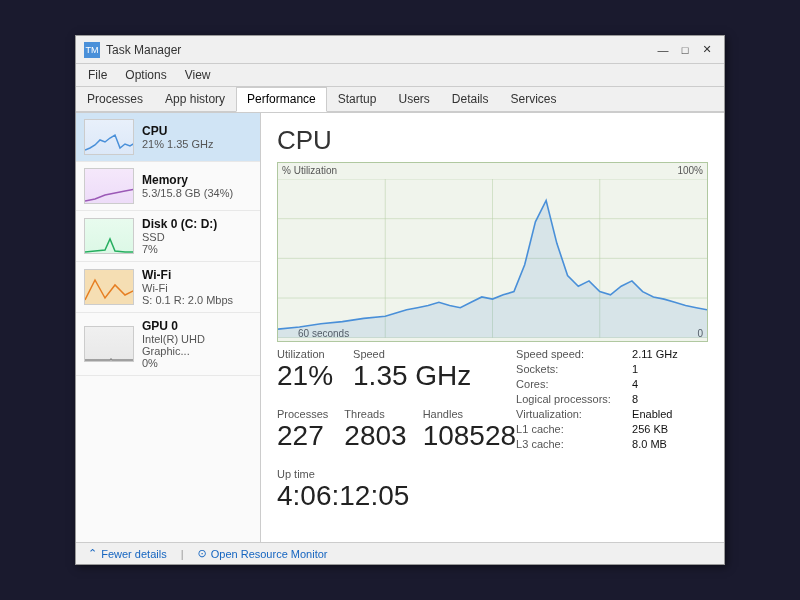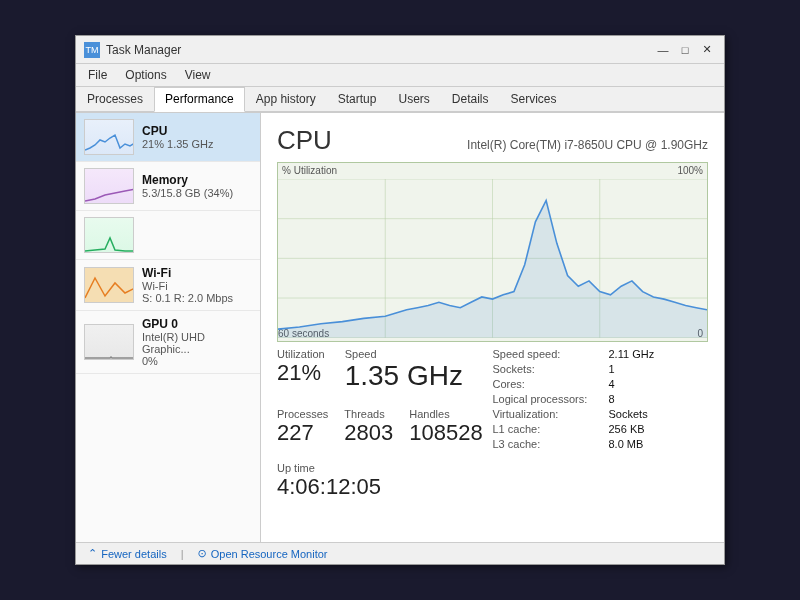--- a/index.html
+++ b/index.html
@@ -173,21 +173,21 @@
     .chart-label-pct {
       position: absolute;
       top: 2px;
       right: 4px;
       font-size: 10px;
       color: #555;
     }
     .chart-label-bottom-left {
       position: absolute;
       bottom: 2px;
-      left: 0;
+      left: 20px;
       font-size: 10px;
       color: #555;
     }
     .chart-label-bottom-right {
       position: absolute;
       bottom: 2px;
       right: 4px;
       font-size: 10px;
       color: #555;
     }
@@ -204,21 +204,21 @@
       grid-template-columns: 1fr 1fr;
       gap: 0;
       font-size: 12px;
     }
     .stats-left { }
     .stats-right { }
     .stat-row {
       margin-bottom: 8px;
     }
     .stat-label { color: #555; font-size: 11px; }
-    .stat-value { font-size: 22px; font-weight: 300; color: #222; }
+    .stat-value { font-size: 28px; font-weight: 300; color: #222; }
     .stat-value-large { font-size: 28px; }
     .info-table { font-size: 11px; }
     .info-row {
       display: flex;
       gap: 6px;
       margin-bottom: 3px;
     }
     .info-key { color: #555; min-width: 110px; }
     .info-val { color: #111; font-weight: 500; }
     .bottom-bar {
@@ -264,22 +264,22 @@
   </div>
 
   <div class="menu-bar">
     <span class="menu-item">File</span>
     <span class="menu-item">Options</span>
     <span class="menu-item">View</span>
   </div>
 
   <div class="tab-bar">
     <div class="tab">Processes</div>
+    <div class="tab">App history</div>
     <div class="tab active">Performance</div>
-    <div class="tab">App history</div>
     <div class="tab">Startup</div>
     <div class="tab">Users</div>
     <div class="tab">Details</div>
     <div class="tab">Services</div>
   </div>
 
   <div class="content">
 
     <div class="sidebar">
 
@@ -305,20 +305,25 @@
           <div class="sidebar-name">Memory</div>
           <div class="sidebar-detail">5.3/15.8 GB (34%)</div>
         </div>
       </div>
 
       <div class="sidebar-item">
         <div class="sidebar-thumb disk-thumb">
           <svg width="50" height="36" viewBox="0 0 50 36">
             <polyline points="0,33 10,32 20,31 25,20 30,32 40,33 50,33" fill="none" stroke="#27ae60" stroke-width="1.5"></polyline>
           </svg>
+        </div>
+        <div class="sidebar-info">
+          <div class="sidebar-name">Disk 0 (C: D:)</div>
+          <div class="sidebar-detail">SSD</div>
+          <div class="sidebar-detail">7%</div>
         </div>
       </div>
 
       <div class="sidebar-item">
         <div class="sidebar-thumb wifi-thumb">
           <svg width="50" height="36" viewBox="0 0 50 36">
             <rect x="0" y="0" width="50" height="36" fill="#f5deb3"></rect>
             <polyline points="0,30 10,10 20,28 30,15 40,25 50,20" fill="none" stroke="#e67e22" stroke-width="1.5"></polyline>
           </svg>
         </div>
@@ -340,21 +345,20 @@
           <div class="sidebar-detail">Intel(R) UHD Graphic...</div>
           <div class="sidebar-detail">0%</div>
         </div>
       </div>
     </div>
 
     <div class="main-panel">
 
       <div class="main-header">
         <span class="main-title">CPU</span>
-        <span class="cpu-model">Intel(R) Core(TM) i7-8650U CPU @ 1.90GHz</span>
       </div>
 
       <div class="chart-area">
         <span class="chart-label-top">% Utilization</span>
         <span class="chart-label-pct">100%</span>
         <span class="chart-label-bottom-left">60 seconds</span>
         <span class="chart-label-bottom-right">0</span>
         <svg class="chart-svg" viewBox="0 0 400 148" preserveAspectRatio="none">
 
           <line class="grid-line" x1="0" y1="0" x2="400" y2="0"></line>
@@ -417,21 +421,21 @@
           <div class="info-row">
             <span class="info-key">Cores:</span>
             <span class="info-val">4</span>
           </div>
           <div class="info-row">
             <span class="info-key">Logical processors:</span>
             <span class="info-val">8</span>
           </div>
           <div class="info-row">
             <span class="info-key">Virtualization:</span>
-            <span class="info-val">Sockets</span>
+            <span class="info-val">Enabled</span>
           </div>
           <div class="info-row">
             <span class="info-key">L1 cache:</span>
             <span class="info-val">256 KB</span>
           </div>
           <div class="info-row">
             <span class="info-key">L3 cache:</span>
             <span class="info-val">8.0 MB</span>
           </div>
         </div>

